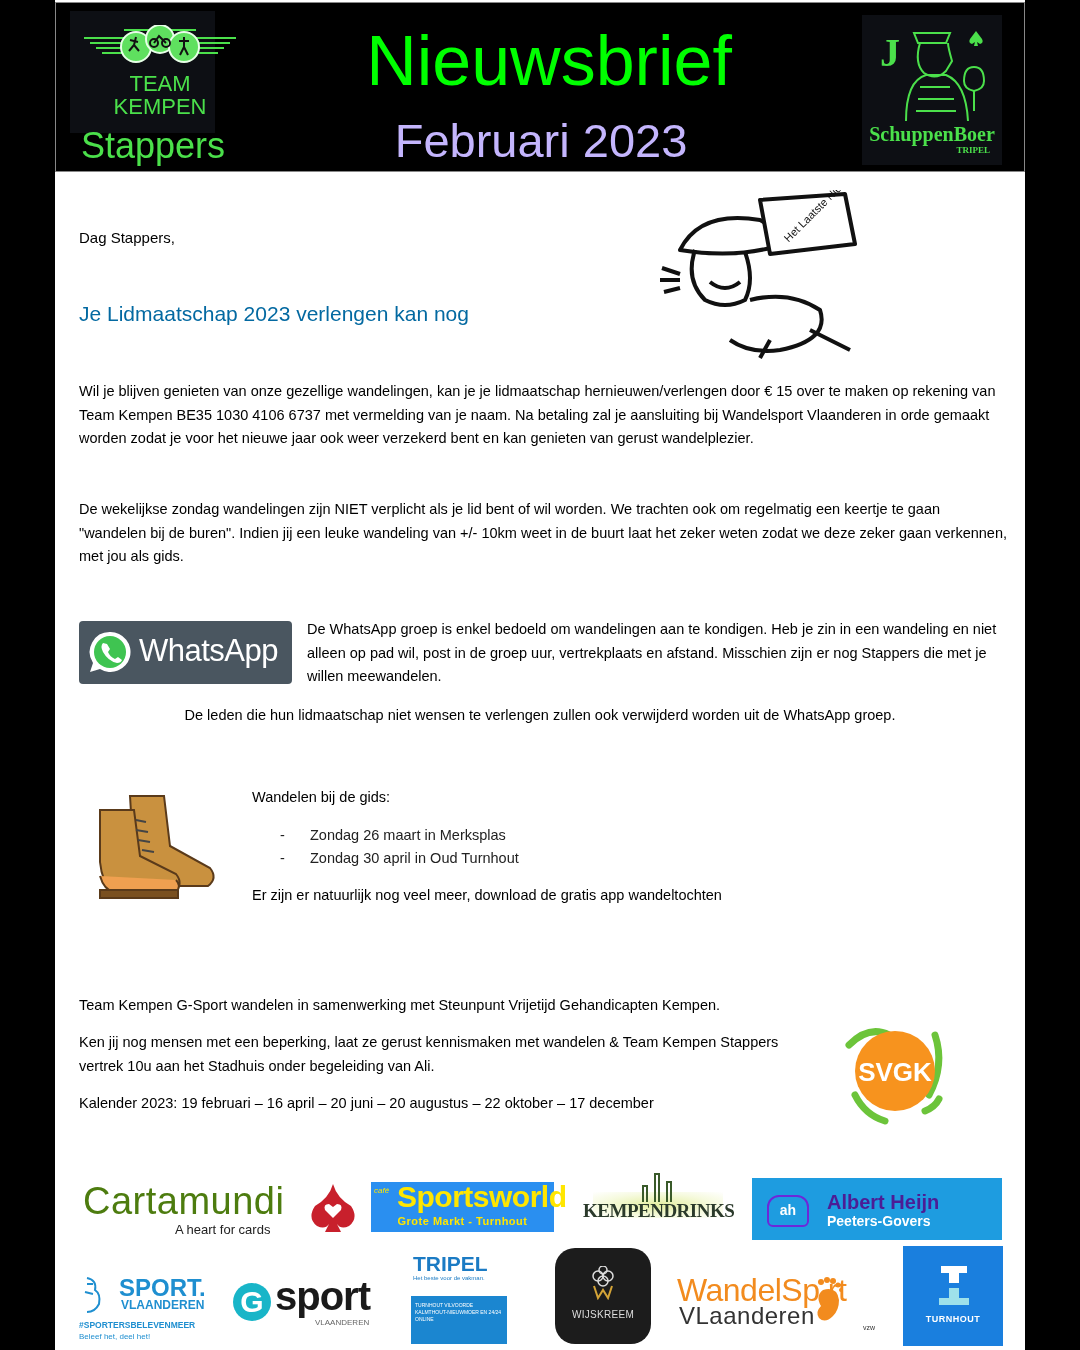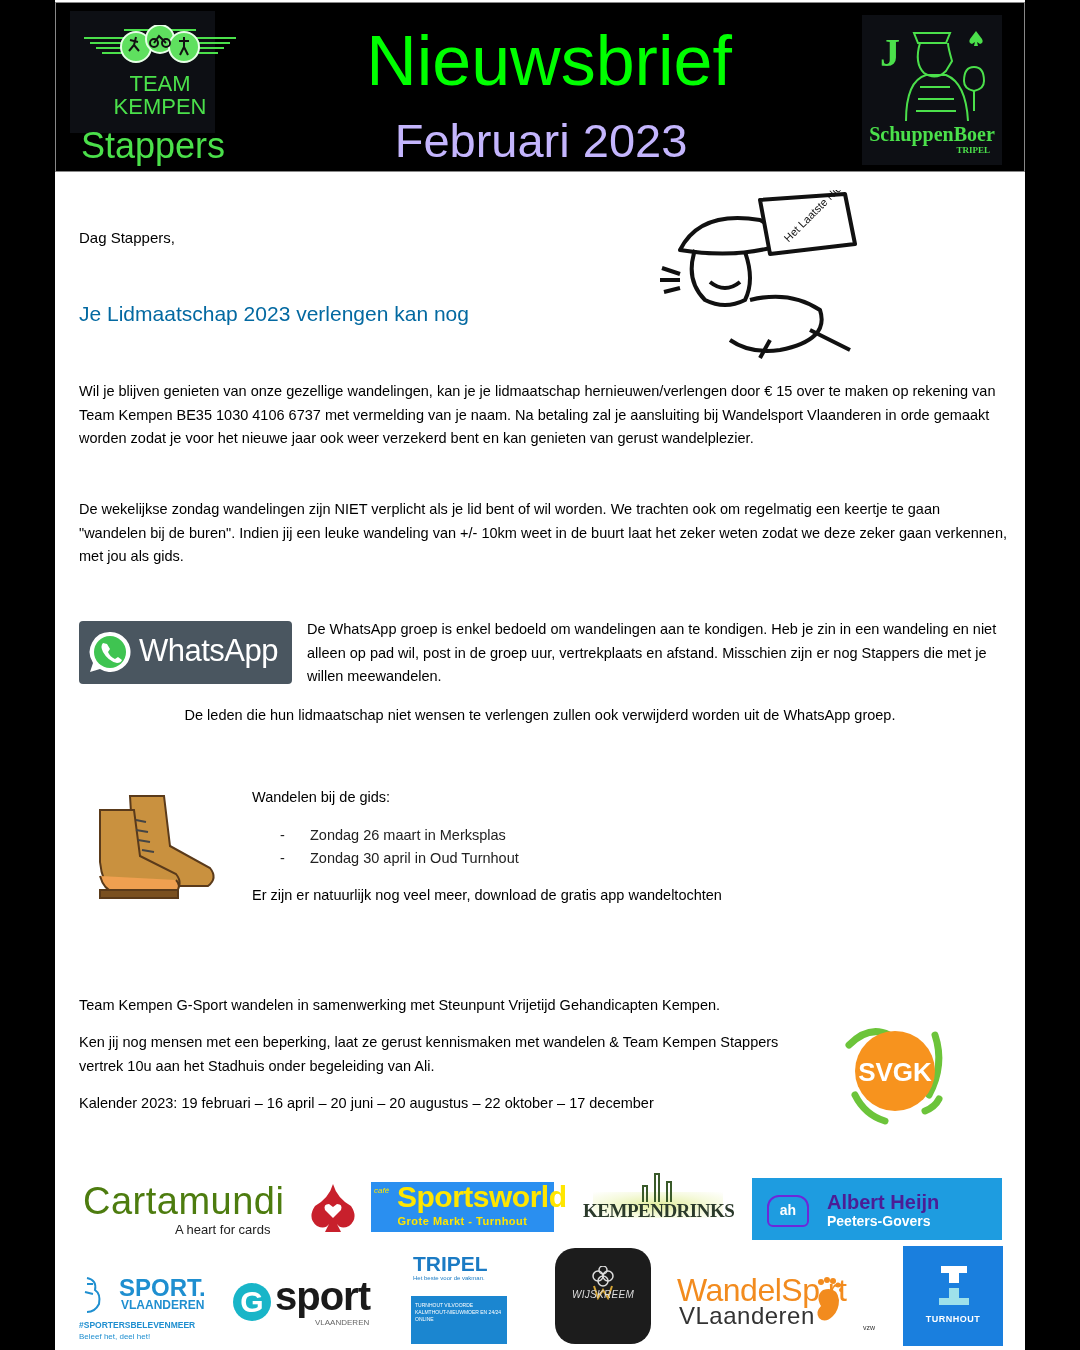--- a/index.html
+++ b/index.html
@@ -69,21 +69,21 @@
   .gsport { left:178px; top:1280px; width:150px; height:52px; }
   .gsport .g { position:absolute; left:0; top:3px; width:38px; height:38px; border-radius:50%; background:#18b5c8; color:#fff; font-size:30px; font-weight:bold; text-align:center; line-height:38px; }
   .gsport .w { position:absolute; left:42px; top:-6px; font-size:40px; font-weight:bold; color:#1a1a1a; letter-spacing:-1px; }
   .gsport .v { position:absolute; left:82px; top:38px; font-size:8px; color:#666; }
   .mapeco { left:354px; top:1252px; width:100px; height:92px; }
   .mapeco .w { position:absolute; left:4px; top:0; font-size:21px; font-weight:bold; color:#1b7bc4; }
   .mapeco .t { position:absolute; left:4px; top:23px; font-size:6px; color:#1b7bc4; }
   .mapeco .box { position:absolute; left:2px; top:44px; width:96px; height:48px; background:#1b86d0; color:#fff; font-size:5px; line-height:7px; padding:6px 4px; box-sizing:border-box; }
   .wijskreem { left:500px; top:1248px; width:96px; height:96px; background:#1c1c1c; border-radius:20px; }
   .wijskreem .ic { position:absolute; left:33px; top:18px; width:30px; height:34px; }
-  .wijskreem .w { position:absolute; left:0; width:96px; text-align:center; top:41px; font-size:10px; color:#ddd; letter-spacing:0.3px;font-style:italic; }
+  .wijskreem .w { position:absolute; left:0; width:96px; text-align:center; top:61px; font-size:10px; color:#ddd; letter-spacing:0.3px; }
   .wandelsport { left:622px; top:1272px; width:210px; height:66px; }
   .wandelsport .w1 { position:absolute; left:0; top:0; font-size:32px; color:#f28b1e; letter-spacing:-0.5px; }
   .wandelsport .w2 { position:absolute; left:2px; top:30px; font-size:24px; color:#333; letter-spacing:0.5px; }
   .wandelsport .vzw { position:absolute; left:186px; top:52px; font-size:7px; color:#333; }
   .wandelsport .foot { position:absolute; left:136px; top:4px; width:32px; height:50px; }
   .turnhout { left:848px; top:1246px; width:100px; height:100px; background:#1a7fde; }
   .turnhout .t1 { position:absolute; left:38px; top:20px; width:26px; height:7px; background:#fff; }
   .turnhout .t2 { position:absolute; left:46px; top:27px; width:10px; height:10px; background:#fff; }
   .turnhout .t3 { position:absolute; left:46px; top:42px; width:10px; height:10px; background:#9ee1ea; }
   .turnhout .t4 { position:absolute; left:36px; top:52px; width:30px; height:7px; background:#9ee1ea; }

